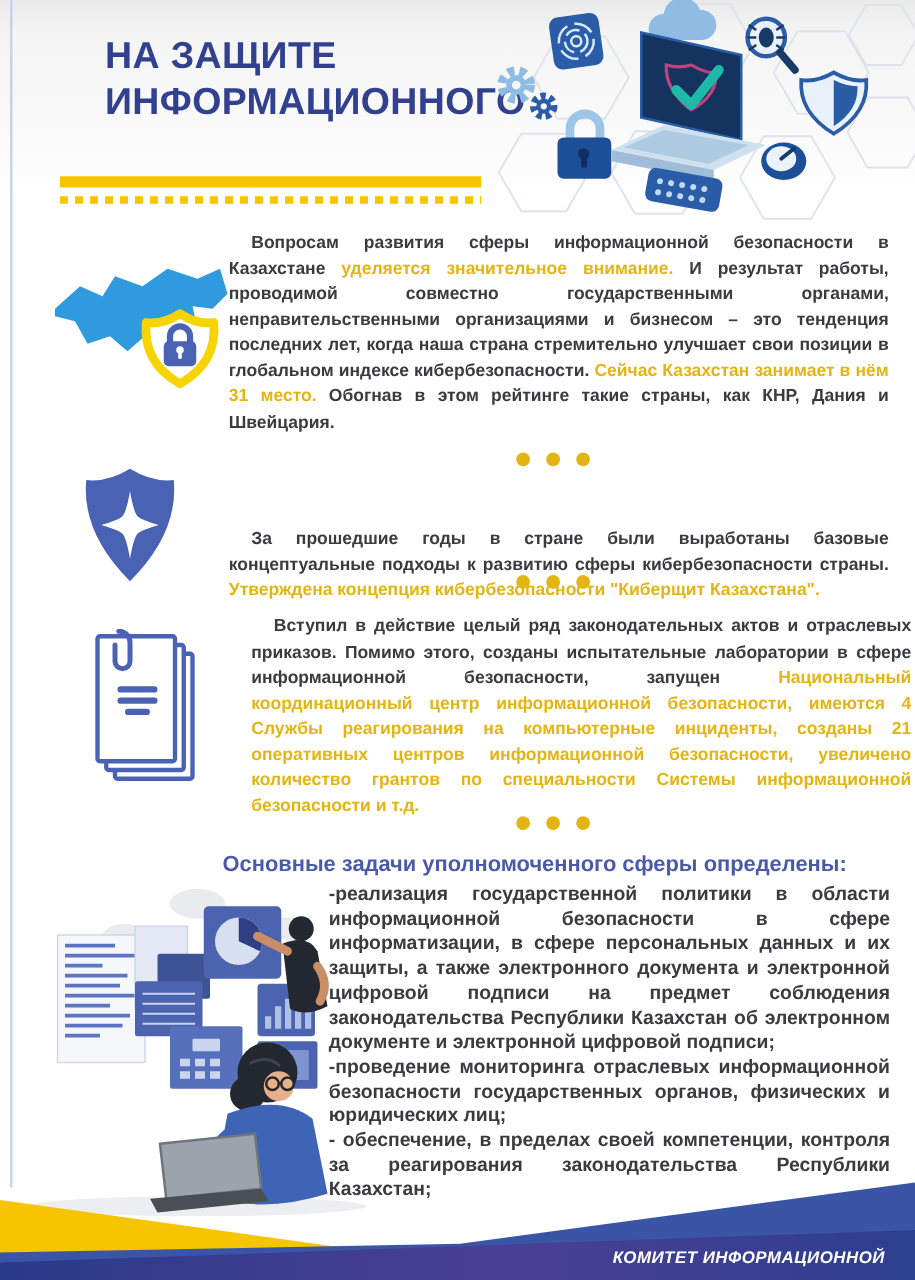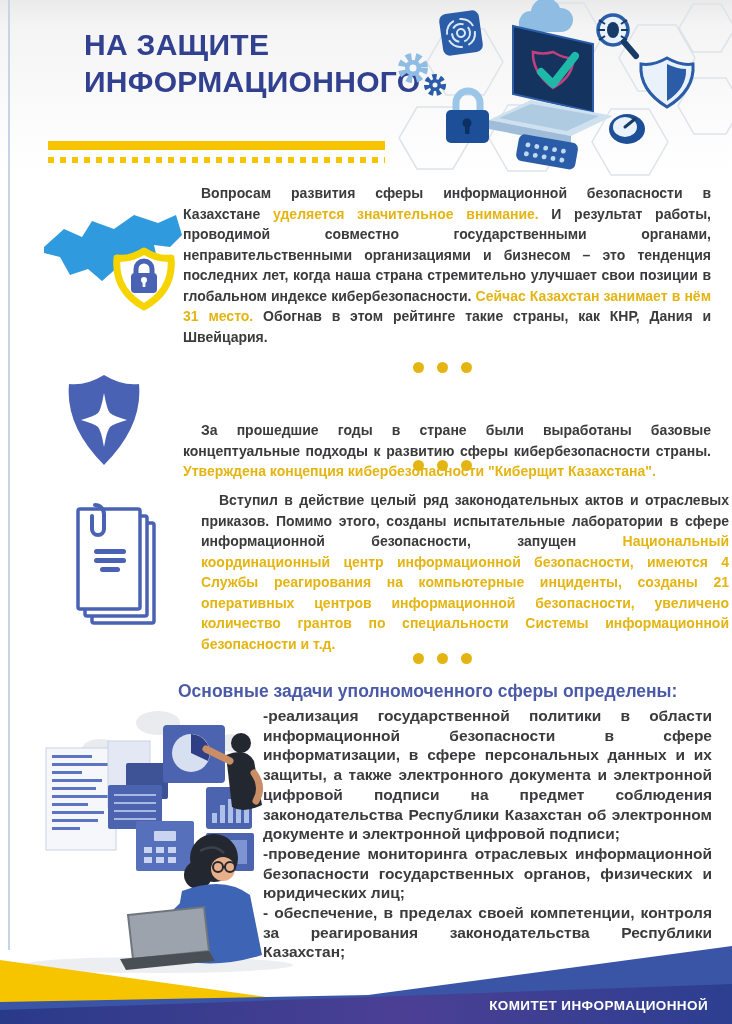--- a/index.html
+++ b/index.html
@@ -31,21 +31,21 @@
         font-weight:700;font-size:17.5px;}
   .tasks{position:absolute;left:263px;top:706px;width:449px;color:#3B3B3D;font-weight:700;
         font-size:15.5px;line-height:19.7px;text-align:justify;}
   .tasks div{margin:0;}
   
   .abs{position:absolute;}
   
   .footer-svg{position:absolute;left:0;bottom:0;}
   .footer-text{position:absolute;right:24px;bottom:10px;text-align:right;color:#FFFFFF;
         font-weight:700;font-size:13.5px;line-height:17px;letter-spacing:0.4px;z-index:5;}
-  .footer-text span{display:block;}
+  .footer-text span{display:block;font-style:italic;}
 </style>
 </head>
 <body>
 
 <div class="page">
   <div class="vline"></div>
 
   <div class="title">
     <span>НА ЗАЩИТЕ</span>
     <span>ИНФОРМАЦИОННОГО</span>

